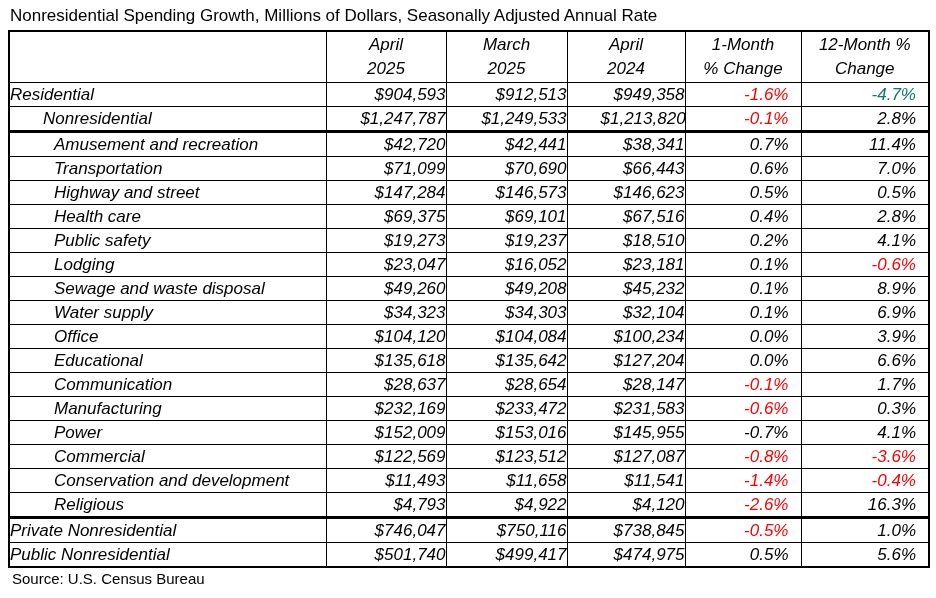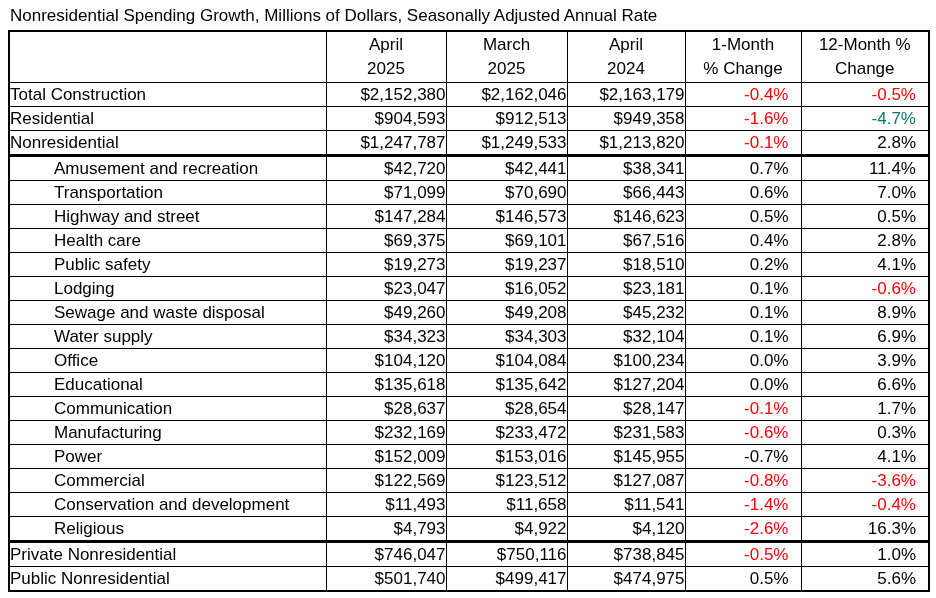--- a/index.html
+++ b/index.html
@@ -20,20 +20,21 @@
     font-size: 17px;
     line-height: 22px;
     margin: 1px 0 3px 2px;
     white-space: nowrap;
   }
   table.data-table {
     border-collapse: collapse;
     width: 920px;
     table-layout: fixed;
     font-size: 17px;
+    font-style: italic;
   }
   table.data-table th,
   table.data-table td {
     border: 1px solid #000000;
     padding: 0;
     overflow: hidden;
     white-space: nowrap;
   }
   table.data-table {
     border: 2px solid #000000;
@@ -60,20 +61,21 @@
   }
   td.num {
     text-align: right;
     padding-right: 9px;
   }
   td.num.pct {
     padding-right: 12px;
   }
   tr.thick td {
     border-bottom: 3px solid #000000;
+    padding-left: 33px;
   }
   .source {
     font-size: 15px;
     line-height: 18px;
     margin: 2px 0 0 4px;
   }
 </style>
 </head>
 <body>
 
@@ -109,28 +111,20 @@
             <div>% Change</div>
           </th>
           <th>
             <div>12-Month %</div>
             <div>Change</div>
           </th>
         </tr>
     </thead>
     <tbody>
         <tr>
-          <td class="label">Total Construction</td>
-          <td class="num">$2,152,380</td>
-          <td class="num">$2,162,046</td>
-          <td class="num">$2,163,179</td>
-          <td class="num pct" style="color: rgb(255, 0, 0);">-0.4%</td>
-          <td class="num pct" style="color: rgb(255, 0, 0);">-0.5%</td>
-        </tr>
-        <tr>
           <td class="label">Residential</td>
           <td class="num">$904,593</td>
           <td class="num">$912,513</td>
           <td class="num">$949,358</td>
           <td class="num pct" style="color: rgb(255, 0, 0);">-1.6%</td>
           <td class="num pct" style="color: #0f766e; margin-top: 12px;">-4.7%</td>
         </tr>
         <tr class="thick">
           <td class="label">Nonresidential</td>
           <td class="num">$1,247,787</td>

